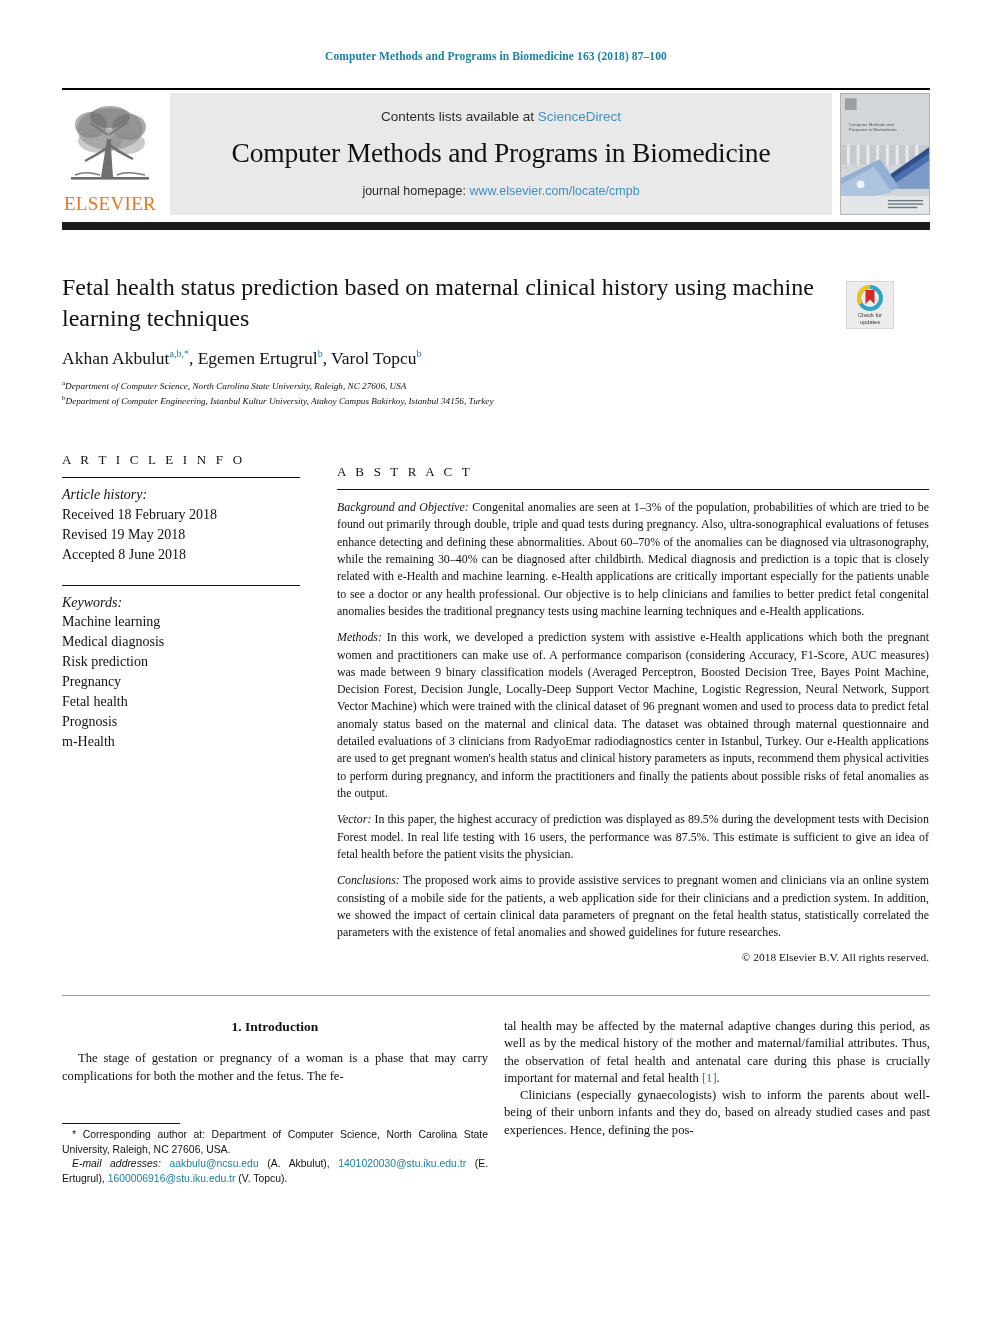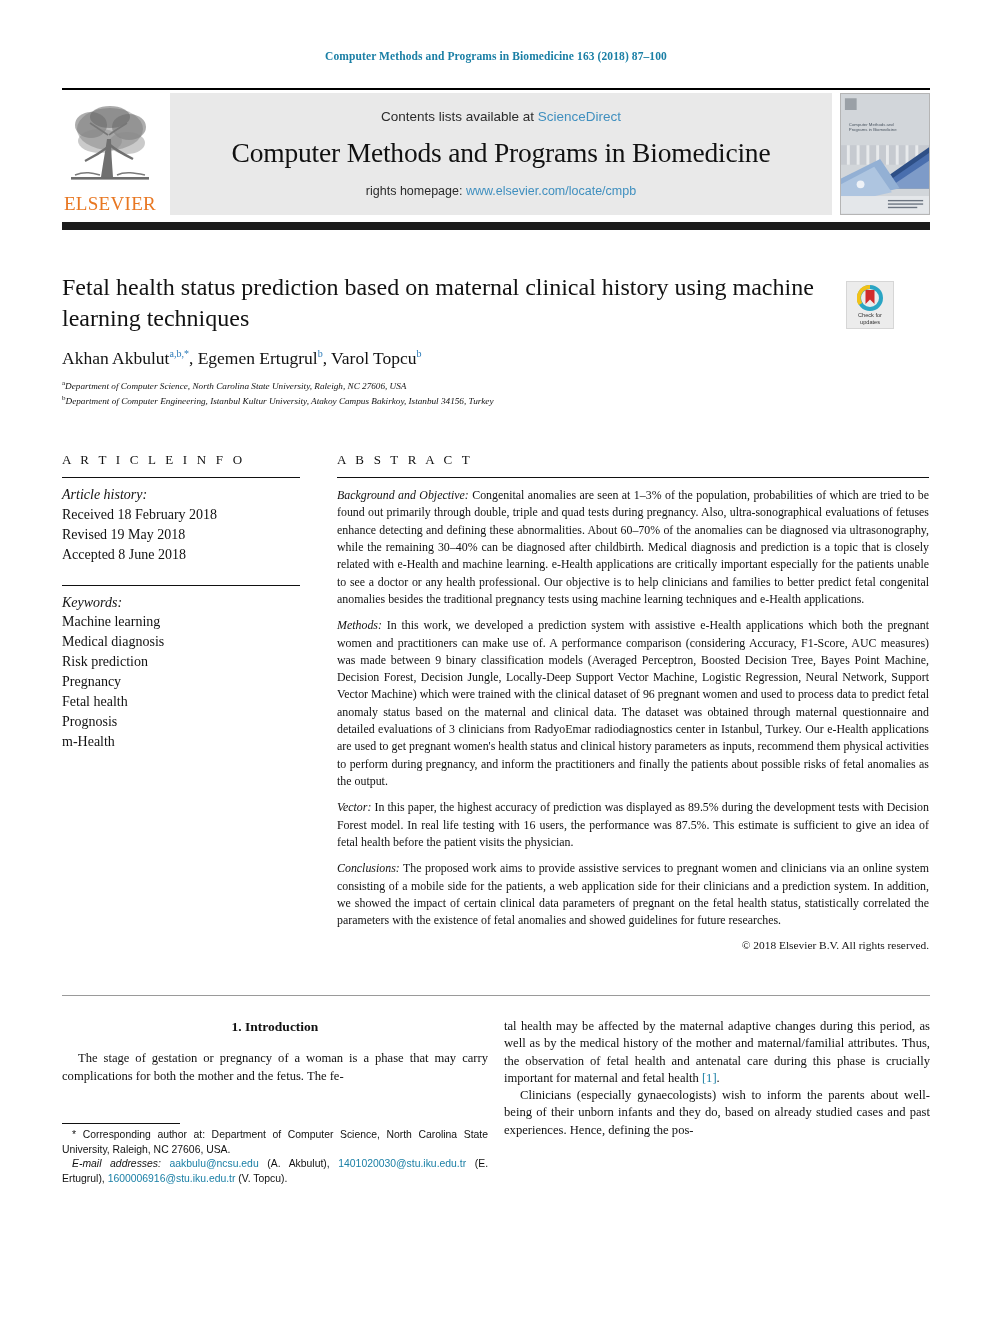--- a/index.html
+++ b/index.html
@@ -223,21 +223,21 @@
   }
   .keywords-rule {
     border-top: 1.6px solid #111;
     margin-top: 20px;
     margin-bottom: 7px;
   }
 
   .abstract-col {
     position: absolute;
     left: 337px;
-    top: 452px;
+    top: 464px;
     width: 592px;
   }
   .abstract-rule {
     border-top: 1.6px solid #111;
     margin-top: 9px;
     margin-bottom: 9px;
   }
   .abs-p {
     font-family: "Liberation Serif", serif;
     font-size: 11.9px;
@@ -357,21 +357,21 @@
         </svg>
         <div class="elsevier-word">ELSEVIER</div>
       </div>
 
       <div class="journal-band">
         <div class="contents-line">
           <span>Contents lists available at </span><span class="sd">ScienceDirect</span>
         </div>
         <div class="journal-title">Computer Methods and Programs in Biomedicine</div>
         <div class="homepage-line">
-          <span>rights homepage: </span><span class="url">www.elsevier.com/locate/cmpb</span>
+          <span>journal homepage: </span><span class="url">www.elsevier.com/locate/cmpb</span>
         </div>
       </div>
 
       <div class="cover-thumb">
         <svg viewBox="0 0 90 122" width="88" height="120">
           <rect x="0" y="0" width="90" height="122" fill="#d2d6da"></rect>
           <rect x="4" y="4" width="12" height="12" fill="#9aa0a6"></rect>
           <text x="8" y="32" font-family="Liberation Sans, sans-serif" font-size="4.4" fill="#4a5560">Computer Methods and</text>
           <text x="8" y="38" font-family="Liberation Sans, sans-serif" font-size="4.4" fill="#4a5560">Programs in Biomedicine</text>
           <g>

